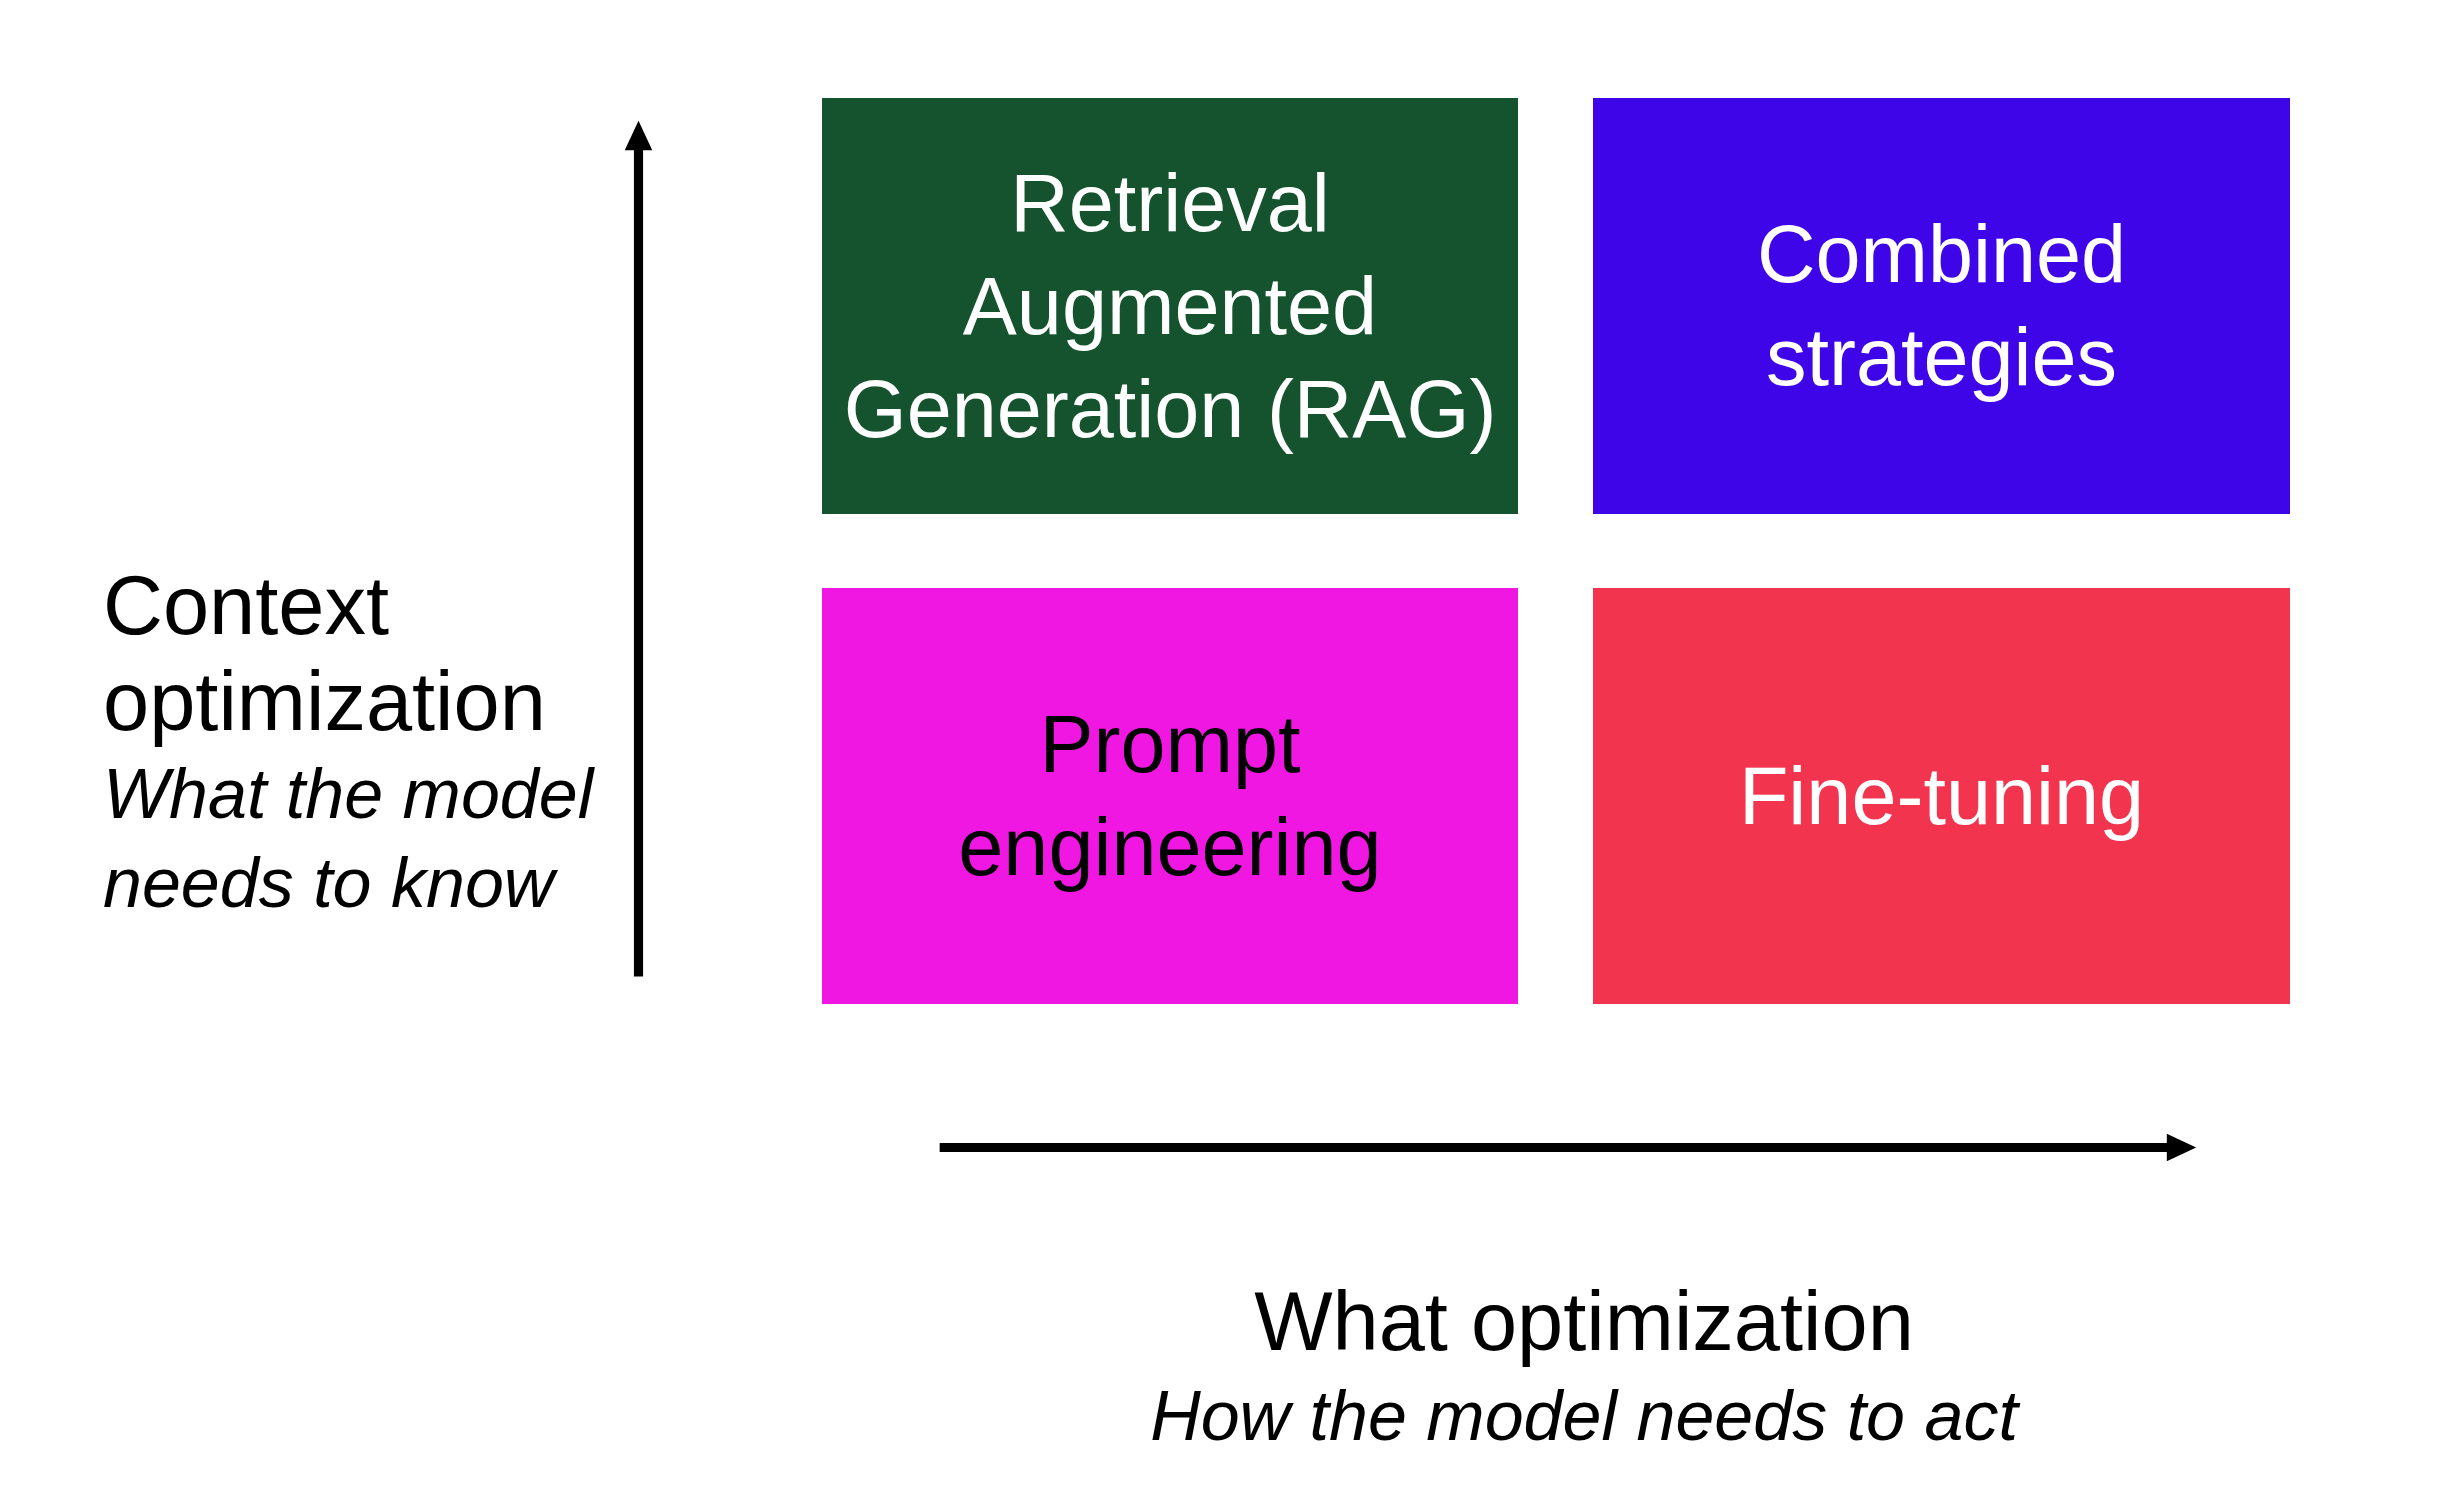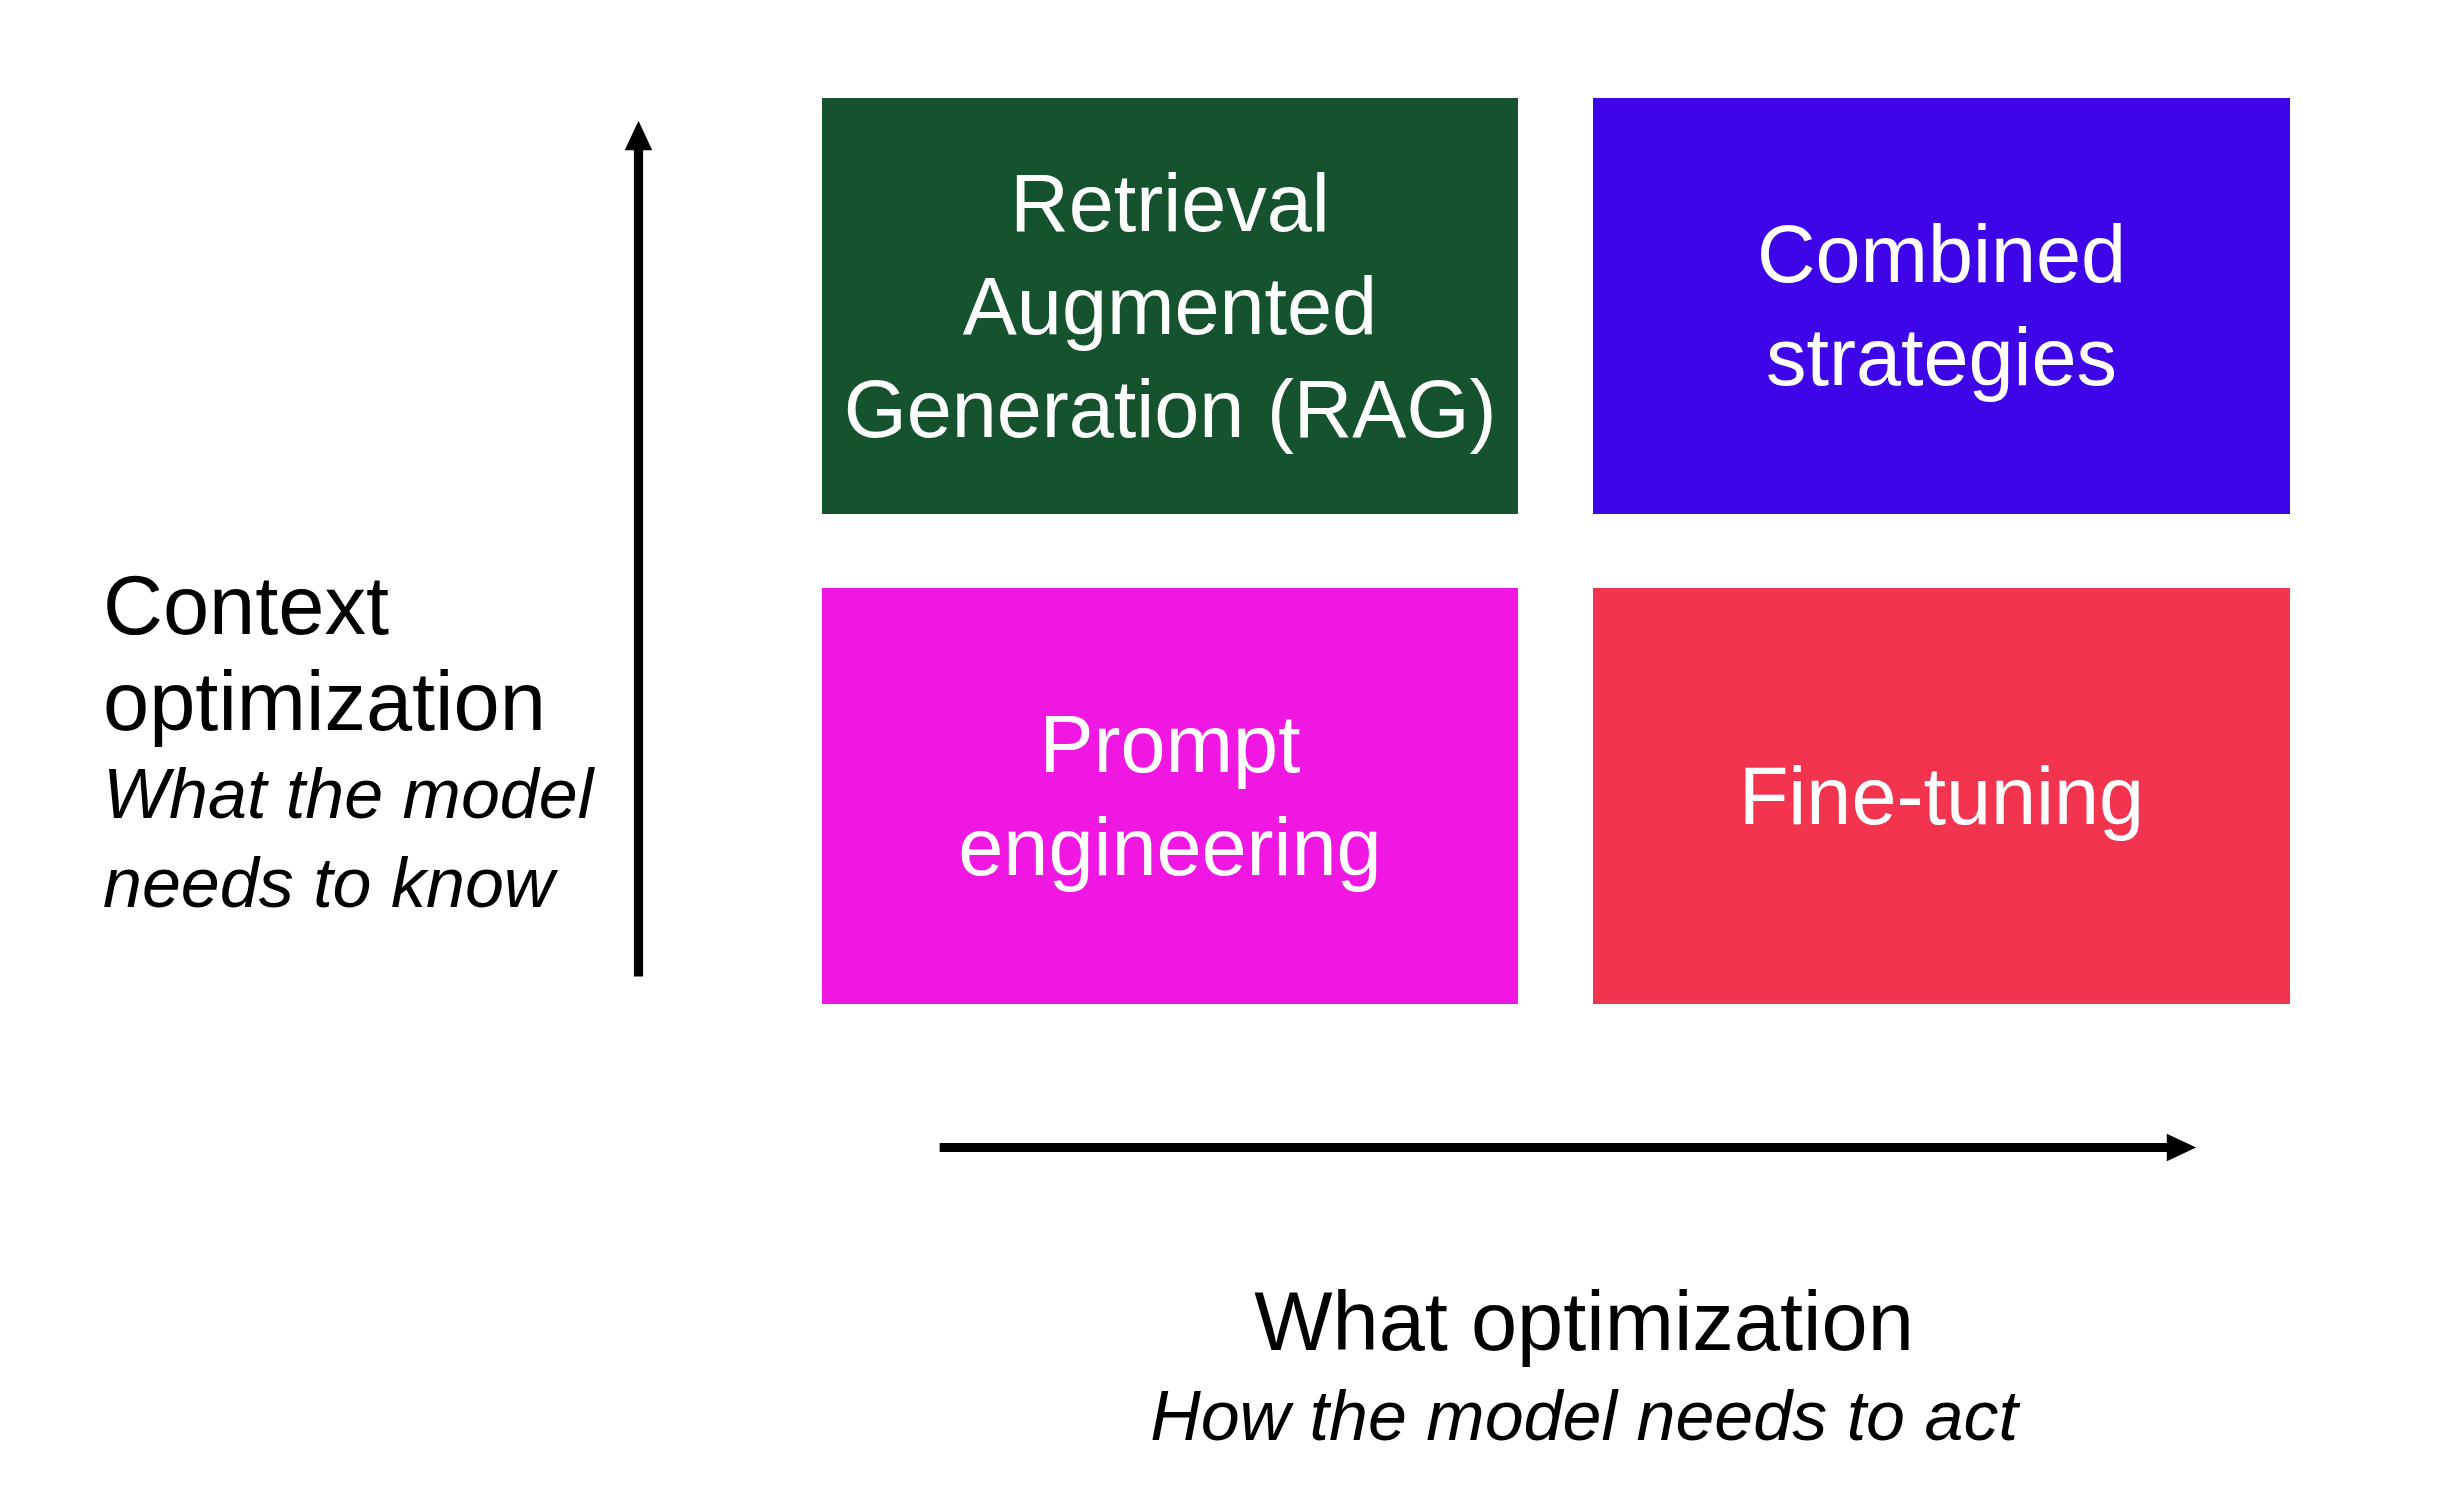--- a/index.html
+++ b/index.html
@@ -95,21 +95,21 @@
 Augmented
 Generation (RAG)</span>
   </div>
 
   <div class="quadrant q-combined" style="background-color: rgb(62, 5, 233);">
     <span class="q-label" style="color: rgb(255, 255, 255);">Combined
 strategies</span>
   </div>
 
   <div class="quadrant q-prompt" style="background-color: rgb(241, 23, 227);">
-    <span class="q-label" style="color: #ffffff;">Prompt
+    <span class="q-label" style="color: #000000;">Prompt
 engineering</span>
   </div>
 
   <div class="quadrant q-fine" style="background-color: rgb(242, 52, 78);">
     <span class="q-label" style="color: rgb(255, 255, 255);">Fine-tuning</span>
   </div>
 
 </div>
 
 

